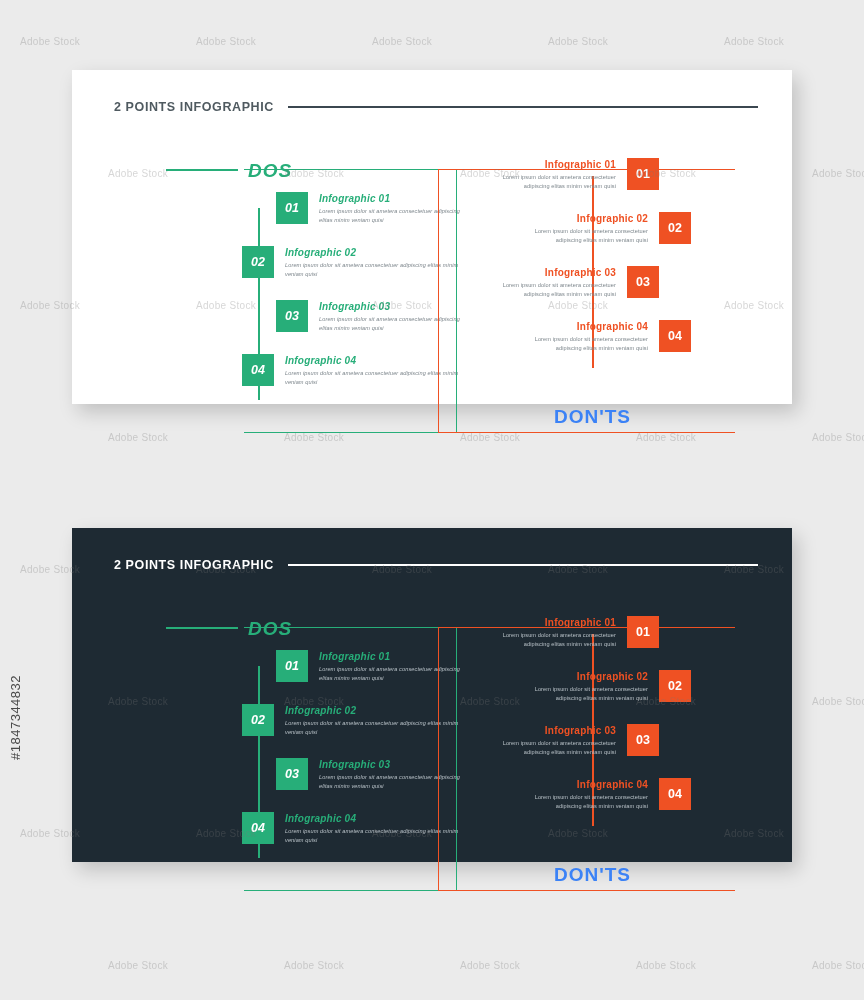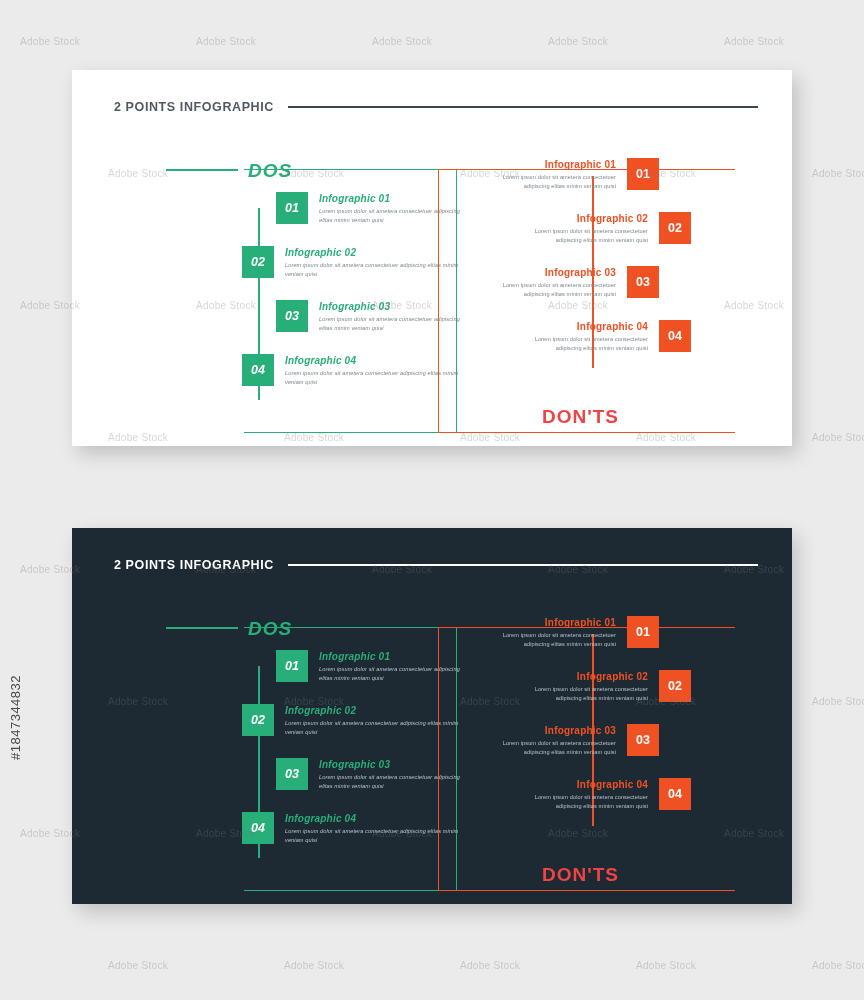--- a/index.html
+++ b/index.html
@@ -34,21 +34,21 @@
     color:#4a4a4a;
     letter-spacing:.5px;
     white-space:nowrap;
   }
 
   
   .slide{
     position:absolute;
     left:72px;
     width:720px;
-    height:376px;
+    height:334px;
     box-shadow:6px 8px 18px rgba(0,0,0,.18);
   }
   .slide-light{top:70px;background:#ffffff;}
   .slide-dark{top:528px;background:#1e2a33;}
 
   .hdr{
     position:absolute;
     left:42px;top:30px;
     right:34px;
     display:flex;align-items:center;gap:14px;
@@ -66,21 +66,21 @@
   .panel{position:absolute;top:78px;height:300px;}
   .panel-left{left:52px;width:340px;font-style:italic;}
   .panel-right{left:372px;width:306px;}
 
   
   .sec-title{
     position:absolute;
     font-size:19px;font-weight:bold;letter-spacing:1px;
   }
   .dos-title{left:124px;top:12px;color:#27ae79;}
-  .donts-title{left:98px;top:258px;color:#ef4444;}
+  .donts-title{left:110px;top:258px;color:#3b82f6;}
 
   
   .frame{position:absolute;}
   .dos-frame{
     left:42px;top:22px;
     width:290px;height:262px;
     border-top:1.6px solid #27ae79;
     border-right:1.6px solid #27ae79;
     border-bottom:1.6px solid #27ae79;
   }

